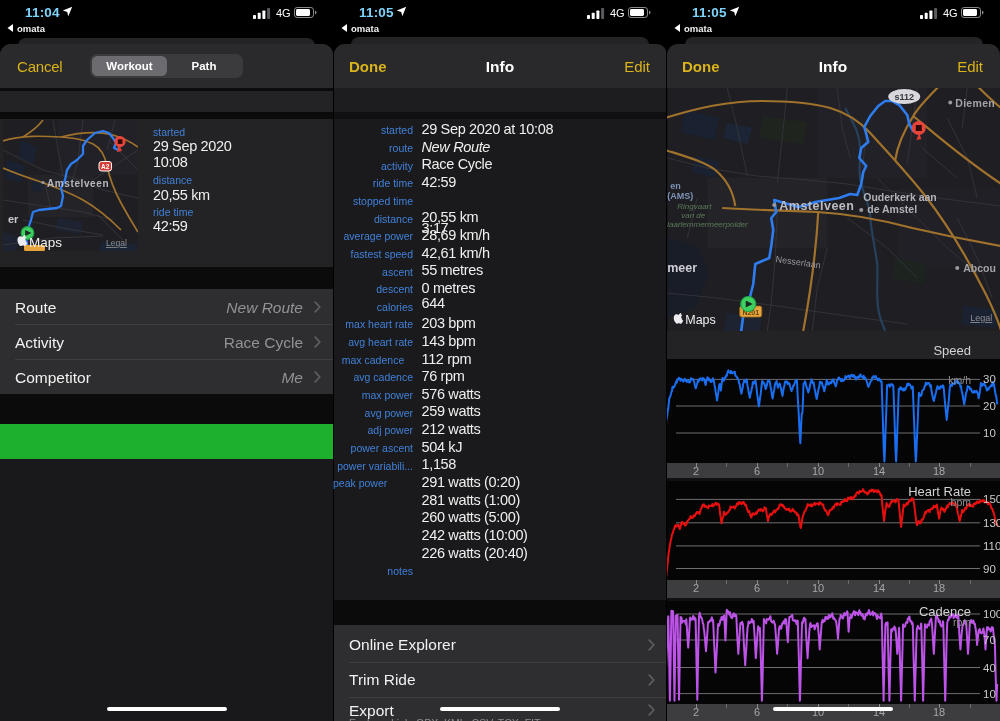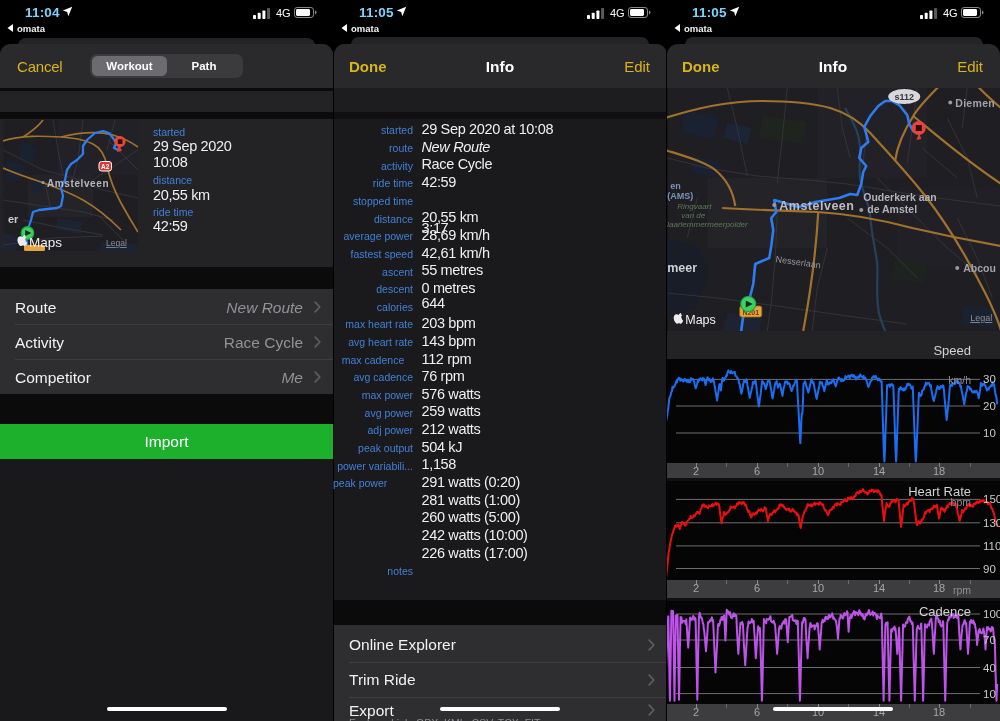--- a/index.html
+++ b/index.html
@@ -125,21 +125,20 @@
       <path d="M1.2 1.2 L5.8 6 L1.2 10.8" stroke="#5d5d61" stroke-width="1.8" fill="none" stroke-linecap="round" stroke-linejoin="round"></path>
     </svg>
 <div class="sep" style="left:15px;top:359.0px;width:318px;"></div>
 <div class="abs rowlbl" style="left:15px;top:368.5px;">Competitor</div>
 <div class="abs rowval" style="right:697px;top:368.5px;font-style:italic;">Me</div>
 <svg class="abs" style="left:314px;top:371.0px" width="7" height="12" viewBox="0 0 7 12">
       <path d="M1.2 1.2 L5.8 6 L1.2 10.8" stroke="#5d5d61" stroke-width="1.8" fill="none" stroke-linecap="round" stroke-linejoin="round"></path>
     </svg>
 <div class="abs" style="left:0;top:394px;width:333px;height:30px;background:#0b0b0b"></div>
 <div class="abs" style="left:0;top:424px;width:333px;height:35px;background:#1cb02c"></div>
-<div class="abs" style="left:0;top:432.5px;width:333px;text-align:center;color:#fff;font-size:15.5px;">Import</div>
 <div class="homebar" style="left:106.5px;top:706.5px;"></div>
     <div class="abs" style="left:333px;top:0;width:334px;height:721px;background:#000"></div>
 
 <div class="abs statustime" style="left:359px;top:5px;">11:05</div>
 <svg class="abs" style="left:396px;top:6px" width="11" height="11" viewBox="0 0 11 11">
       <path d="M10.2 0.8 L6.3 10.2 L5.2 6.0 L0.8 4.6 Z" fill="#fff"></path>
     </svg>
 <div class="abs omata" style="left:351px;top:22.5px;">omata</div>
 <svg class="abs" style="left:340px;top:24px" width="8" height="8" viewBox="0 0 8 8">
       <path d="M7 0 L1.5 4 L7 8 Z" fill="#fff"></path>
@@ -193,30 +192,30 @@
 <div class="abs bluelbl" style="left:333px;top:353.71999999999997px;width:80px;text-align:center;">max cadence</div>
 <div class="abs whiteval" style="left:421.5px;top:350.52px;">112 rpm</div>
 <div class="abs bluelbl" style="left:333px;top:371.36px;width:80px;text-align:right;">avg cadence</div>
 <div class="abs whiteval" style="left:421.5px;top:368.16px;">76 rpm</div>
 <div class="abs bluelbl" style="left:333px;top:389.0px;width:80px;text-align:right;">max power</div>
 <div class="abs whiteval" style="left:421.5px;top:385.8px;">576 watts</div>
 <div class="abs bluelbl" style="left:333px;top:406.64px;width:80px;text-align:right;">avg power</div>
 <div class="abs whiteval" style="left:421.5px;top:403.44px;">259 watts</div>
 <div class="abs bluelbl" style="left:333px;top:424.28px;width:80px;text-align:right;">adj power</div>
 <div class="abs whiteval" style="left:421.5px;top:421.08px;">212 watts</div>
-<div class="abs bluelbl" style="left:333px;top:441.91999999999996px;width:80px;text-align:right;">peak output</div>
+<div class="abs bluelbl" style="left:333px;top:441.91999999999996px;width:80px;text-align:right;">power ascent</div>
 <div class="abs whiteval" style="left:421.5px;top:438.71999999999997px;">504 kJ</div>
 <div class="abs bluelbl" style="left:333px;top:459.56px;width:80px;text-align:right;">power variabili...</div>
 <div class="abs whiteval" style="left:421.5px;top:456.36px;">1,158</div>
 <div class="abs bluelbl" style="left:333px;top:477.2px;width:80px;">peak power</div>
 <div class="abs whiteval" style="left:421.5px;top:474.0px;">291 watts (0:20)</div>
 <div class="abs whiteval" style="left:421.5px;top:491.64px;">281 watts (1:00)</div>
 <div class="abs whiteval" style="left:421.5px;top:509.28000000000003px;">260 watts (5:00)</div>
 <div class="abs whiteval" style="left:421.5px;top:526.9200000000001px;">242 watts (10:00)</div>
-<div class="abs whiteval" style="left:421.5px;top:544.5600000000001px;">226 watts (17:00)</div>
+<div class="abs whiteval" style="left:421.5px;top:544.5600000000001px;">226 watts (20:40)</div>
 <div class="abs bluelbl" style="left:333px;top:565.4000000000001px;width:80px;text-align:right;">notes</div>
 <div class="abs" style="left:333.5px;top:600px;width:333px;height:24.5px;background:#0b0b0b"></div>
 <div class="abs" style="left:333.5px;top:624.5px;width:333px;height:96.5px;background:#2e2e30"></div>
 <div class="abs rowlbl" style="left:349px;top:636.0px;">Online Explorer</div>
 <svg class="abs" style="left:648px;top:638.5px" width="7" height="12" viewBox="0 0 7 12">
       <path d="M1.2 1.2 L5.8 6 L1.2 10.8" stroke="#5d5d61" stroke-width="1.8" fill="none" stroke-linecap="round" stroke-linejoin="round"></path>
     </svg>
 <div class="sep" style="left:349px;top:661.5px;width:317px;"></div>
 <div class="abs rowlbl" style="left:349px;top:671.0px;">Trim Ride</div>
 <svg class="abs" style="left:648px;top:673.5px" width="7" height="12" viewBox="0 0 7 12">
@@ -398,21 +397,21 @@
       <line x1="9" x2="313" y1="39.0" y2="39.0" stroke="#6e6e70" stroke-width="1"></line>
       <line x1="9" x2="313" y1="66.5" y2="66.5" stroke="#6e6e70" stroke-width="1"></line>
       <line x1="9" x2="313" y1="92.6" y2="92.6" stroke="#6e6e70" stroke-width="1"></line>
       <polyline points="-0.9,66.1 -0.4,52.6 0.2,40.2 0.7,23.9 1.2,15.2 1.4,15.4 1.8,38.1 2.3,66.1 2.8,95.6 2.9,99.7 3.4,74.5 3.9,43.5 4.4,9.7 5.0,10.0 5.5,11.7 6.0,10.1 6.1,10.2 6.6,41.9 7.1,75.2 7.5,99.7 7.6,89.9 8.1,56.0 8.7,24.5 8.8,14.6 9.2,15.0 9.7,14.2 10.3,15.4 10.5,14.1 10.8,29.3 11.3,60.7 11.9,90.6 12.0,98.8 12.4,78.2 12.9,48.9 13.5,20.4 13.5,16.0 14.0,16.7 14.5,16.4 15.1,21.7 15.6,21.0 16.1,20.2 16.7,20.0 17.2,20.0 17.7,19.9 18.3,21.3 18.8,23.2 19.3,18.3 19.9,26.9 20.4,35.0 20.9,43.2 21.2,46.6 21.5,42.2 22.0,34.8 22.5,25.9 23.0,16.6 23.1,16.5 23.6,19.4 24.1,17.9 24.7,18.6 25.2,18.6 25.7,16.3 26.2,15.0 26.8,16.4 27.3,18.7 27.8,16.6 28.4,18.8 28.6,18.0 28.9,31.9 29.4,57.3 30.0,84.0 30.3,98.8 30.5,87.8 31.0,61.6 31.6,33.6 32.0,15.2 32.1,15.1 32.6,11.8 33.2,14.1 33.7,16.4 34.2,16.0 34.8,17.3 35.3,19.3 35.8,22.1 36.4,23.3 36.9,28.9 37.1,28.7 37.4,31.9 38.0,38.0 38.5,45.0 39.0,50.2 39.0,49.3 39.6,42.6 40.1,35.4 40.6,28.3 40.8,24.6 41.2,20.9 41.7,21.3 42.2,21.2 42.8,19.6 43.3,19.8 43.8,19.5 44.3,18.0 44.9,16.4 45.4,20.0 45.9,18.9 46.1,19.3 46.5,27.5 47.0,39.6 47.5,50.1 48.1,61.9 48.5,71.4 48.6,69.9 49.1,60.4 49.7,49.8 50.2,40.6 50.7,29.2 51.0,24.6 51.3,23.0 51.8,25.0 52.3,24.1 52.9,21.9 53.4,18.8 53.9,19.1 54.5,16.1 55.0,17.5 55.5,18.8 56.1,15.9 56.6,15.2 57.1,14.6 57.2,14.6 57.7,24.2 58.2,34.7 58.4,39.5 58.7,33.5 59.3,20.6 59.6,10.0 59.8,8.8 60.3,10.3 60.9,10.1 61.4,11.6 61.9,12.4 62.4,13.7 63.0,11.1 63.5,13.9 64.0,16.5 64.6,15.7 65.1,17.2 65.6,15.4 66.2,13.7 66.7,12.3 67.2,15.2 67.8,13.8 68.3,13.6 68.8,15.2 69.2,14.4 69.4,16.4 69.9,27.8 70.4,38.1 71.0,47.1 71.3,52.8 71.5,50.4 72.0,42.3 72.6,34.1 73.1,25.5 73.5,22.0 73.6,23.6 74.2,22.8 74.7,21.8 75.2,20.9 75.8,23.4 75.9,22.9 76.3,30.3 76.8,41.5 77.4,51.4 77.9,59.3 78.2,64.3 78.4,60.6 79.0,52.0 79.5,43.9 80.0,34.5 80.5,27.9 80.5,27.4 81.1,23.9 81.6,20.5 82.1,22.6 82.7,21.4 83.2,21.9 83.7,21.3 84.3,20.8 84.8,18.0 85.3,19.6 85.9,21.6 86.4,19.8 86.7,20.3 86.9,25.3 87.5,33.3 88.0,42.5 88.5,52.1 88.8,57.2 89.1,53.8 89.6,45.7 90.1,37.5 90.7,31.5 91.0,26.4 91.2,25.2 91.7,27.5 92.3,29.0 92.8,28.6 92.9,26.9 93.3,39.5 93.9,59.3 94.4,79.3 94.9,99.7 95.5,79.4 96.0,57.6 96.5,35.0 96.9,18.1 97.1,18.9 97.6,20.5 98.1,20.4 98.6,21.2 99.2,22.4 99.7,17.9 100.2,18.5 100.8,18.6 101.3,18.7 101.8,17.8 102.4,17.9 102.9,16.5 103.4,15.2 104.0,20.1 104.5,20.2 105.0,21.4 105.6,21.6 106.1,21.1 106.6,19.8 107.2,21.3 107.7,23.5 107.9,23.0 108.2,25.5 108.8,33.7 109.3,40.5 109.8,48.3 110.1,52.8 110.4,49.6 110.9,43.1 111.4,36.2 112.0,28.7 112.4,25.7 112.5,26.0 113.0,25.1 113.6,27.2 114.1,27.7 114.6,25.5 115.2,22.4 115.7,21.9 116.2,22.2 116.7,20.1 117.3,22.8 117.8,20.2 118.3,18.0 118.9,18.3 119.3,19.8 119.4,21.6 119.9,29.5 120.5,37.0 120.8,41.3 121.0,38.1 121.5,28.3 122.1,19.9 122.3,16.0 122.6,16.8 123.1,16.0 123.7,15.6 124.2,15.3 124.7,14.6 125.3,13.9 125.8,19.2 126.3,19.0 126.9,19.4 127.4,20.0 127.9,19.2 128.5,19.4 129.0,21.1 129.5,23.1 130.1,19.4 130.6,20.5 130.8,19.9 131.1,31.3 131.7,51.3 132.2,72.2 132.7,91.6 132.9,99.7 133.3,88.7 133.8,68.5 134.3,50.2 134.8,29.0 135.1,21.2 135.4,21.6 135.9,21.8 136.4,18.5 137.0,16.8 137.5,17.2 138.0,19.2 138.4,18.1 138.6,21.1 139.1,33.2 139.6,41.5 140.2,50.6 140.6,57.2 140.7,54.8 141.2,46.8 141.8,39.1 142.3,30.7 142.7,26.1 142.8,25.7 143.4,22.1 143.9,24.1 144.4,26.0 145.0,24.8 145.5,25.1 146.0,24.5 146.6,24.6 147.1,24.2 147.6,28.3 148.2,26.6 148.7,24.8 149.2,24.9 149.8,22.7 150.3,22.3 150.7,22.3 150.8,23.3 151.4,30.6 151.9,35.7 152.4,43.9 152.7,48.4 152.9,45.1 153.5,37.3 154.0,31.5 154.5,24.2 154.7,21.6 155.1,20.7 155.6,18.7 156.1,21.2 156.7,19.6 157.2,19.9 157.7,20.2 158.3,16.2 158.8,15.7 159.3,16.4 159.9,18.0 160.4,16.3 160.9,17.9 161.5,15.6 162.0,13.7 162.5,16.6 163.1,16.4 163.6,16.0 164.1,14.3 164.7,14.6 165.2,12.2 165.7,14.9 166.3,17.8 166.8,16.5 167.3,18.1 167.9,18.3 168.4,19.4 168.9,19.8 169.5,23.1 170.0,26.9 170.5,31.9 171.0,37.8 171.0,36.8 171.6,29.4 172.1,22.6 172.5,17.5 172.6,17.8 173.2,17.6 173.7,14.0 174.2,15.1 174.8,16.3 175.3,15.2 175.8,17.6 176.4,15.6 176.9,13.5 177.4,12.0 178.0,14.2 178.5,12.8 179.0,12.6 179.6,13.6 180.1,10.3 180.6,11.7 180.6,13.5 181.2,23.8 181.6,30.7 181.7,29.7 182.2,22.1 182.7,17.2 182.8,16.9 183.3,15.7 183.8,13.9 184.4,17.1 184.9,15.6 185.4,14.1 186.0,12.0 186.5,11.8 187.0,10.1 187.6,12.1 188.1,14.3 188.6,11.1 189.1,12.0 189.7,11.6 190.2,12.1 190.7,12.5 191.3,14.3 191.8,12.0 192.3,9.3 192.9,11.9 193.4,11.0 193.9,13.2 194.5,14.5 195.0,14.7 195.5,13.1 196.1,15.3 196.6,17.8 197.1,16.3 197.7,18.4 198.2,15.7 198.7,13.4 199.3,12.7 199.8,14.2 200.3,12.8 200.9,11.4 201.4,12.4 201.9,9.1 202.5,11.3 203.0,13.4 203.5,13.9 204.1,12.4 204.6,12.5 205.1,12.0 205.7,10.5 206.2,14.5 206.7,13.0 207.2,12.0 207.8,11.9 208.3,12.8 208.8,13.3 209.4,15.6 209.9,18.0 210.4,14.2 211.0,15.8 211.5,16.0 212.0,16.3 212.6,16.9 213.1,17.2 213.6,15.0 214.2,12.5 214.7,16.0 214.8,16.2 215.2,36.5 215.8,62.0 216.3,86.2 216.6,99.7 216.8,89.6 217.4,65.7 217.9,43.6 218.4,23.6 219.0,21.9 219.5,24.1 220.0,22.3 220.6,21.4 221.1,45.7 221.6,68.9 222.2,90.5 222.4,99.7 222.7,87.3 223.2,66.7 223.8,44.2 224.2,28.3 224.3,28.6 224.8,30.7 225.3,29.5 225.9,27.9 226.4,27.2 226.9,27.0 227.5,25.5 228.0,29.2 228.5,27.4 228.5,28.4 229.1,34.7 229.6,42.8 230.1,50.6 230.3,52.8 230.7,47.6 231.2,40.8 231.7,35.0 232.1,26.8 232.3,31.7 232.8,52.3 233.3,72.0 233.9,91.3 234.1,99.7 234.4,88.6 234.9,68.8 235.5,47.9 236.0,25.9 236.1,23.4 236.5,26.7 237.1,25.4 237.6,25.5 238.1,25.4 238.7,22.4 239.2,21.2 239.7,21.3 240.3,21.9 240.8,17.4 241.3,18.1 241.9,16.3 242.4,15.5 242.9,18.8 243.4,20.5 244.0,20.9 244.5,20.2 245.0,23.1 245.6,22.0 245.8,23.6 246.1,36.6 246.6,58.0 247.2,76.8 247.7,96.8 247.8,99.7 248.2,82.3 248.8,62.6 249.3,42.1 249.8,28.2 249.8,28.2 250.4,26.4 250.9,24.9 251.4,27.1 252.0,27.2 252.5,27.9 253.0,27.5 253.6,27.3 254.1,22.5 254.3,23.0 254.6,36.0 255.2,58.8 255.7,80.4 256.1,99.7 256.2,96.6 256.8,73.9 257.3,51.0 257.8,28.2 258.0,23.3 258.4,26.4 258.9,26.1 259.4,25.9 260.0,26.5 260.5,23.5 261.0,23.7 261.5,24.2 262.1,24.4 262.6,20.3 263.1,20.2 263.7,18.7 264.2,17.6 264.7,21.0 264.8,21.5 265.3,28.0 265.8,36.1 266.3,44.7 266.8,52.8 266.9,51.5 267.4,41.9 267.9,33.0 268.5,24.4 268.8,17.7 269.0,15.1 269.5,14.7 270.1,15.0 270.6,17.1 271.1,17.6 271.7,21.0 272.2,20.2 272.7,19.5 273.3,23.6 273.8,24.1 274.3,25.5 274.9,24.7 275.4,23.9 275.9,20.2 276.2,21.2 276.5,30.3 277.0,52.3 277.5,72.2 278.1,93.7 278.2,99.7 278.6,84.3 279.1,62.3 279.6,40.5 280.2,21.8 280.7,20.2 281.2,18.2 281.8,18.8 282.3,15.4 282.8,16.0 283.4,16.4 283.9,16.0 284.4,12.8 285.0,13.4 285.5,14.0 286.0,13.2 286.6,17.0 287.1,16.3 287.6,15.3 288.2,14.4 288.7,15.9 289.2,14.7 289.8,15.2 290.3,17.2 290.8,13.8 291.4,15.7 291.4,16.0 291.9,24.8 292.4,34.3 293.0,42.2 293.4,48.4 293.5,47.5 294.0,40.8 294.6,33.2 295.1,28.9 295.4,25.1 295.6,24.0 296.2,23.6 296.7,22.2 297.2,21.0 297.7,19.1 298.3,20.9 298.8,23.6 299.2,22.1 299.3,23.9 299.9,34.3 300.4,42.7 300.9,51.6 301.0,52.8 301.5,45.5 302.0,38.1 302.5,28.4 302.8,21.9 303.1,20.4 303.6,21.5 304.1,19.0 304.7,20.7 305.2,21.9 305.7,21.2 306.3,19.5 306.8,21.0 307.3,23.2 307.9,22.9 308.4,27.2 308.6,27.0 308.9,29.5 309.5,35.4 310.0,42.2 310.1,44.0 310.5,39.9 311.1,34.6 311.6,29.9 311.7,29.3 312.1,31.3 312.7,27.9 313.2,29.9 313.7,31.7 314.3,32.3 314.8,32.0 315.3,31.7 315.8,30.0 316.4,27.5 316.9,30.5 317.0,30.4 317.4,34.4 318.0,40.9 318.5,48.4 319.0,40.1 319.6,31.6 320.0,26.2 320.1,26.4 320.6,29.1 321.2,26.2 321.7,28.1 322.2,27.7 322.8,27.7 323.3,29.6 323.8,30.4 324.4,28.6 324.9,26.0 325.4,28.5 326.0,26.9 326.5,32.3 327.0,38.3 327.6,41.3 327.9,42.9 328.1,50.4 328.6,72.7 329.2,91.2 329.5,99.7 329.7,93.7 330.2,82.9" fill="none" stroke="#bd53e8" stroke-width="2" stroke-linejoin="round"></polyline>
     </svg>
 <div class="ylab" style="left:983px;top:608.0px;">100</div>
 <div class="ylab" style="left:983px;top:634.0px;">70</div>
 <div class="ylab" style="left:983px;top:661.5px;">40</div>
 <div class="ylab" style="left:983px;top:687.6px;">10</div>
 <div class="ctitle" style="top:604px;">Cadence</div>
-<div class="cunit" style="top:584px;padding-left:36px;">rpm</div>
+<div class="cunit" style="top:616px;padding-left:36px;">rpm</div>
 <div class="axis" style="left:666.5px;top:704px;width:333.5px;height:17px;"></div>
 <div class="axisnum" style="left:696px;top:706px;">2</div>
 <div class="abs" style="left:696px;top:704px;width:1px;height:3.5px;background:#8b8b8d"></div>
 <div class="axisnum" style="left:757px;top:706px;">6</div>
 <div class="abs" style="left:757px;top:704px;width:1px;height:3.5px;background:#8b8b8d"></div>
 <div class="axisnum" style="left:818px;top:706px;">10</div>
 <div class="abs" style="left:818px;top:704px;width:1px;height:3.5px;background:#8b8b8d"></div>
 <div class="axisnum" style="left:879px;top:706px;">14</div>
 <div class="abs" style="left:879px;top:704px;width:1px;height:3.5px;background:#8b8b8d"></div>
 <div class="axisnum" style="left:939px;top:706px;">18</div>

